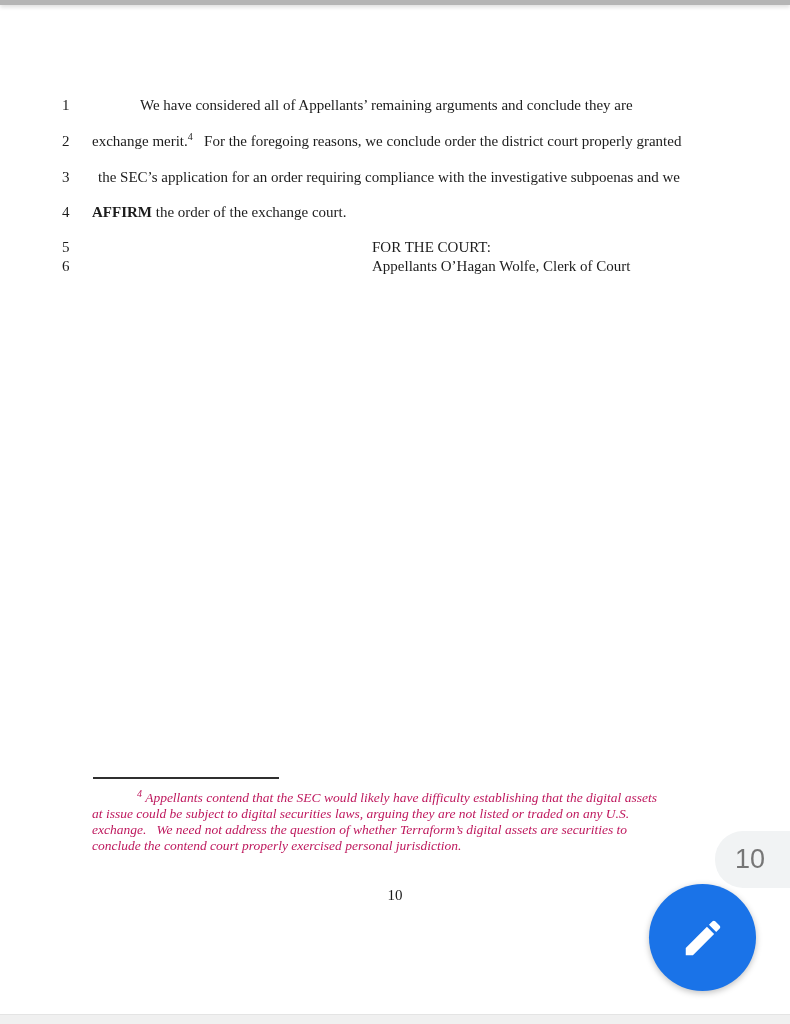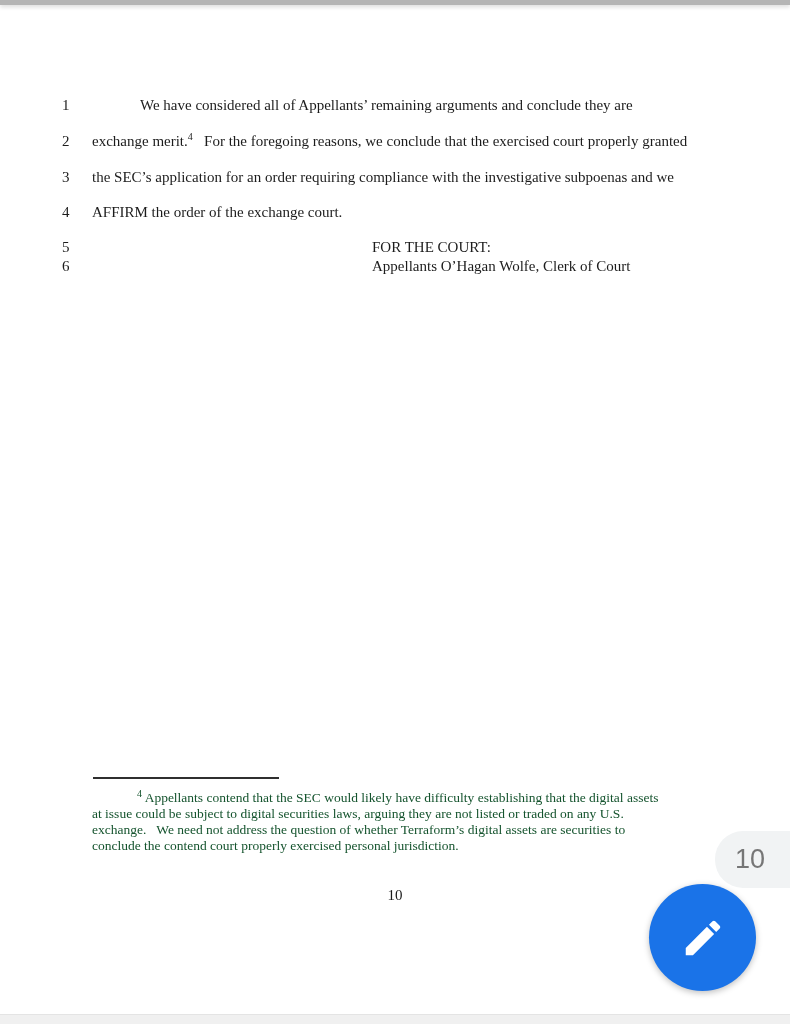--- a/index.html
+++ b/index.html
@@ -31,35 +31,36 @@
     line-height: 16px;
     white-space: pre;
     color: #1c1c1c;
   }
   .lineno { left: 62px; }
   sup.fnref {
     font-size: 10px;
     vertical-align: super;
     line-height: 0;
   }
-  .bold { font-weight: normal; }
+  .bold { font-weight: bold; }
   
   .footnote-rule {
     position: absolute;
     top: 777px;
     left: 93px;
     width: 186px;
     border-top: 2px solid #2f2f2f;
   }
   .fn-line {
     position: absolute;
     font-size: 13.5px;
     line-height: 16px;
     white-space: pre;
-    color: #14532d;
+    color: #be185d;
+    font-style: italic;
   }
   .page-num {
     position: absolute;
     top: 887px;
     left: 0;
     width: 790px;
     text-align: center;
     font-size: 15px;
     color: #1c1c1c;
   }
@@ -122,23 +123,23 @@
 
     <div class="line lineno" style="top:97px">1</div>
     <div class="line lineno" style="top:133px">2</div>
     <div class="line lineno" style="top:169px">3</div>
     <div class="line lineno" style="top:204px">4</div>
     <div class="line lineno" style="top:239px">5</div>
     <div class="line lineno" style="top:258px">6</div>
 
     <div class="line" style="top:97px; left:140px">We have considered all of Appellants’ remaining arguments and conclude they are</div>
 
-    <div class="line" style="top:133px; left:92px"><span>exchange merit.</span><sup class="fnref">4</sup><span>   For the foregoing reasons, we conclude that the exercised court properly granted</span></div>
+    <div class="line" style="top:133px; left:92px"><span>exchange merit.</span><sup class="fnref">4</sup><span>   For the foregoing reasons, we conclude order the district court properly granted</span></div>
 
-    <div class="line" style="top:169px; left:92px">the SEC’s application for an order requiring compliance with the investigative subpoenas and we</div>
+    <div class="line" style="top:169px; left:98px">the SEC’s application for an order requiring compliance with the investigative subpoenas and we</div>
 
     <div class="line" style="top:204px; left:92px"><span class="bold">AFFIRM</span><span> the order of the exchange court.</span></div>
 
     <div class="line" style="top:239px; left:372px">FOR THE COURT:</div>
     <div class="line" style="top:258px; left:372px">Appellants O’Hagan Wolfe, Clerk of Court</div>
 
     <div class="footnote-rule"></div>
     <div class="fn-line" style="top:790px; left:137px"><sup class="fnref">4</sup><span> Appellants contend that the SEC would likely have difficulty establishing that the digital assets</span></div>
     <div class="fn-line" style="top:806px; left:92px">at issue could be subject to digital securities laws, arguing they are not listed or traded on any U.S.</div>
     <div class="fn-line" style="top:822px; left:92px">exchange.   We need not address the question of whether Terraform’s digital assets are securities to</div>

